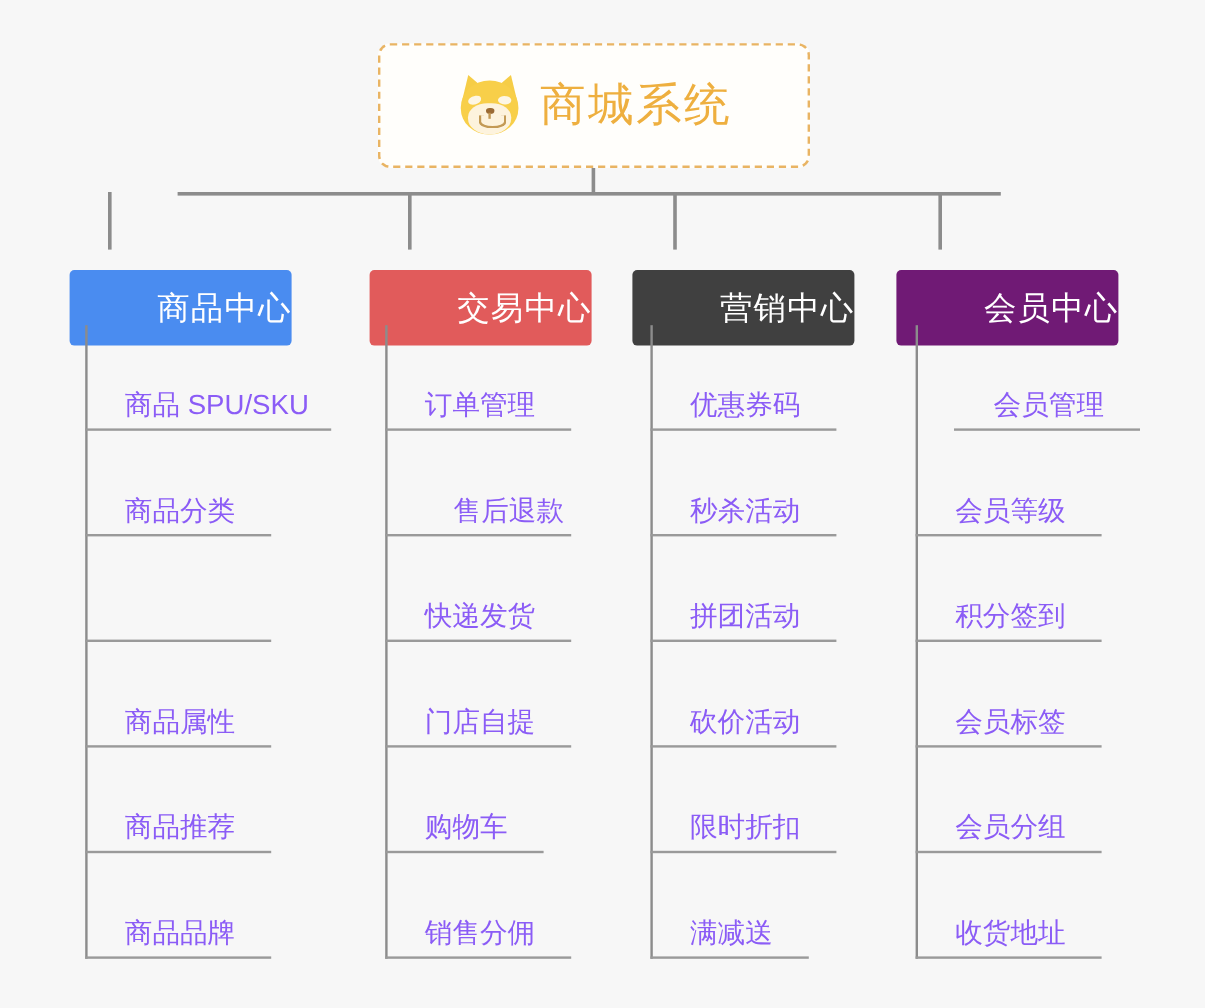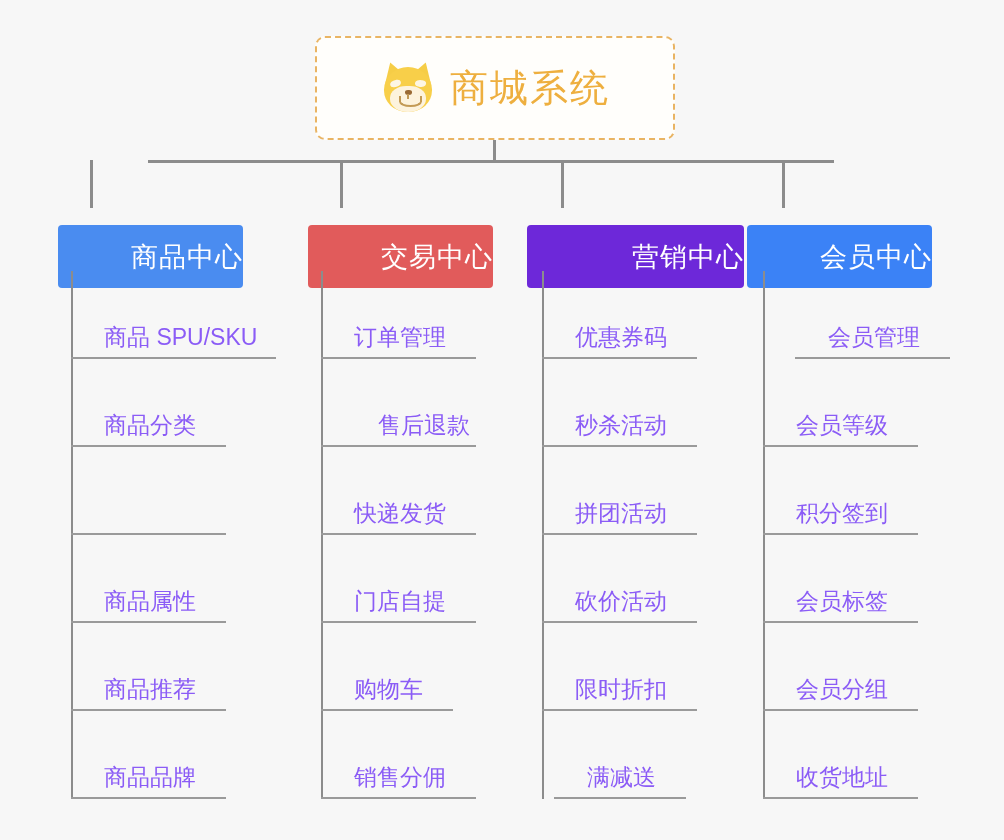--- a/index.html
+++ b/index.html
@@ -263,21 +263,21 @@
         </div>
         <div class="leaf-item" style="top: 352px; width: 132px;">
           <div class="leaf-text">购物车</div>
           <div class="leaf-underline"></div>
         </div>
         <div class="leaf-item" style="top: 440px; width: 155px;">
           <div class="leaf-text">销售分佣</div>
           <div class="leaf-underline"></div>
         </div>
       </div>
-      <div class="cat-box" style="left: 527px; width: 217px; background: #6d28d9;">
+      <div class="cat-box" style="left: 527px; width: 185px; background: #404040;">
         <span class="cat-label">营销中心</span>
       </div>
       <div class="leaf-col" style="left: 542px;">
         <div class="leaf-spine" style="height: 528px; background: rgb(140, 140, 140);"></div>
         <div class="leaf-item" style="top: 0px; width: 155px;">
           <div class="leaf-text">优惠券码</div>
           <div class="leaf-underline"></div>
         </div>
         <div class="leaf-item" style="top: 88px; width: 155px;">
           <div class="leaf-text">秒杀活动</div>
@@ -288,26 +288,26 @@
           <div class="leaf-underline"></div>
         </div>
         <div class="leaf-item" style="top: 264px; width: 155px;">
           <div class="leaf-text">砍价活动</div>
           <div class="leaf-underline"></div>
         </div>
         <div class="leaf-item" style="top: 352px; width: 155px;">
           <div class="leaf-text">限时折扣</div>
           <div class="leaf-underline"></div>
         </div>
-        <div class="leaf-item" style="top: 440px; width: 132px; padding-left: 12px;">
+        <div class="leaf-item" style="top: 440px; width: 132px;">
           <div class="leaf-text">满减送</div>
           <div class="leaf-underline"></div>
         </div>
       </div>
-      <div class="cat-box" style="left: 747px; width: 185px; background: #3b82f6;">
+      <div class="cat-box" style="left: 747px; width: 185px; background: #701a75;">
         <span class="cat-label">会员中心</span>
       </div>
       <div class="leaf-col" style="left: 763px;">
         <div class="leaf-spine" style="height: 528px; background: rgb(140, 140, 140);"></div>
         <div class="leaf-item" style="top: 0px; width: 155px; padding-left: 32px;">
           <div class="leaf-text">会员管理</div>
           <div class="leaf-underline"></div>
         </div>
         <div class="leaf-item" style="top: 88px; width: 155px;">
           <div class="leaf-text">会员等级</div>

